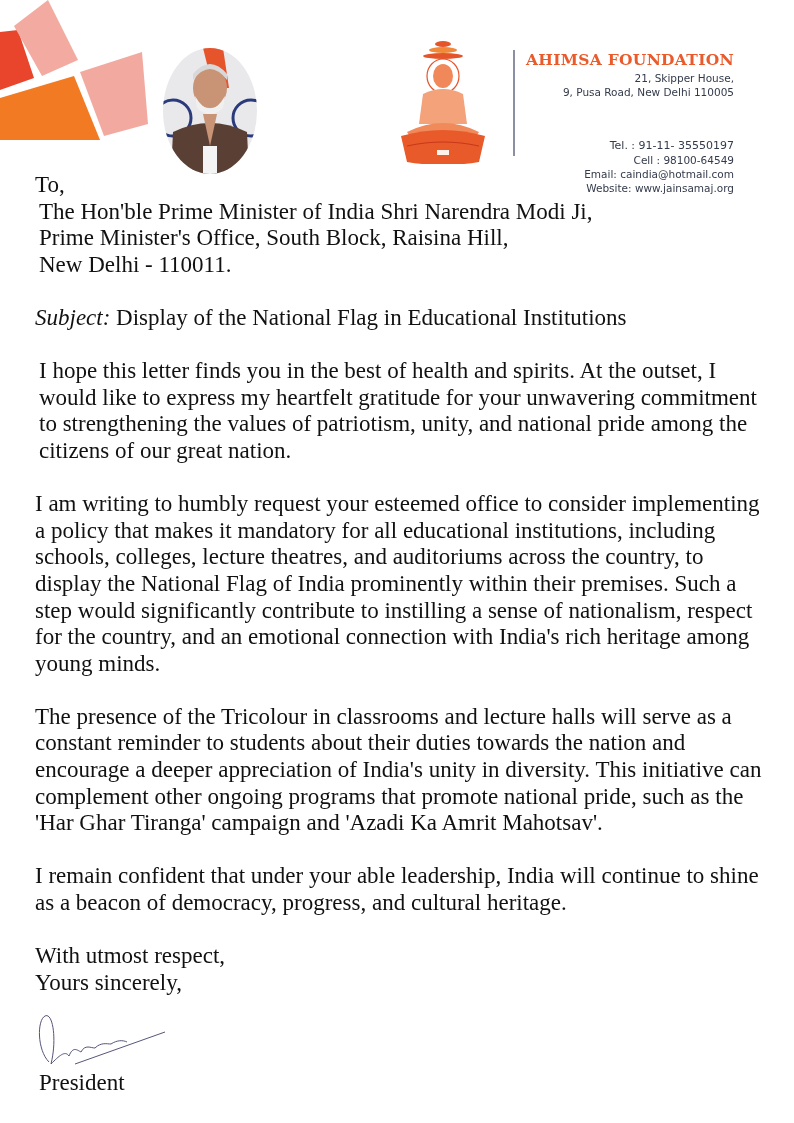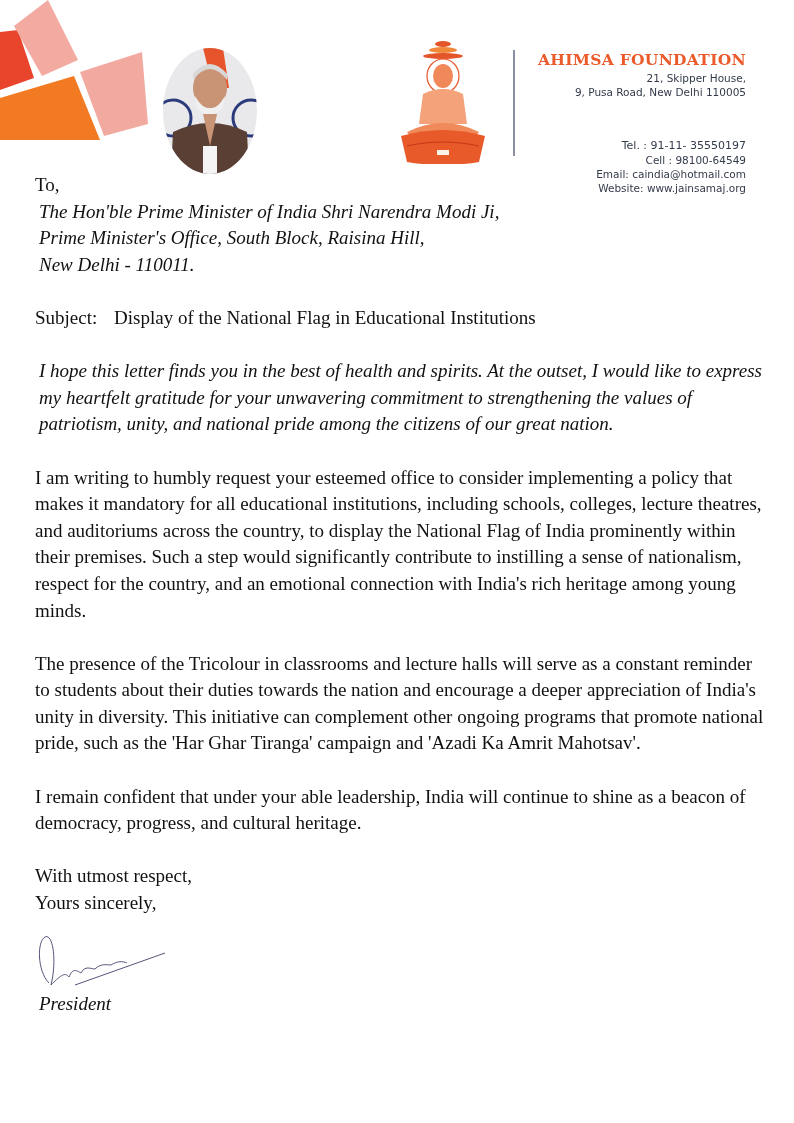--- a/index.html
+++ b/index.html
@@ -3,30 +3,30 @@
 <meta charset="utf-8">
 <style>
   html, body { margin: 0; padding: 0; background: #ffffff; }
   body { width: 794px; height: 1123px; position: relative; overflow: hidden; font-family: "Liberation Serif", serif; color: #111; }
 
   .corner-shapes { position: absolute; left: 0; top: 0; width: 160px; height: 140px; }
   .portrait { position: absolute; left: 163px; top: 48px; width: 94px; height: 126px; border-radius: 50%; overflow: hidden; }
   .jain-idol { position: absolute; left: 393px; top: 36px; width: 100px; height: 128px; }
   .divider { position: absolute; left: 513px; top: 50px; width: 2px; height: 106px; background: #8a8fa3; }
 
-  .org { position: absolute; right: 48px; top: 50px; text-align: right; font-family: "DejaVu Sans", sans-serif; }
+  .org { position: absolute; right: 60px; top: 50px; text-align: right; font-family: "DejaVu Sans", sans-serif; }
   .org-name { font-family: "DejaVu Serif", serif; font-weight: bold; font-size: 15.5px; color: #ea5a2a; letter-spacing: 0.3px; margin-bottom: 2px; }
   .org-line { font-size: 10.5px; color: #333a4a; line-height: 14px; }
   .org-line.small { font-size: 11px; margin-top: 40px; }
 
-  .letter { position: absolute; left: 35px; top: 172px; width: 730px; font-size: 19px; line-height: 26.6px; }
+  .letter { position: absolute; left: 35px; top: 172px; width: 730px; font-size: 23px; line-height: 26.6px; }
   .letter p { margin: 0; }
-  .indent1 { padding-left: 4px; font-style: italic; }
+  .indent1 { padding-left: 4px; }
   .gap { height: 26.6px; }
-  .subject-line span.label { margin-right: 12px; }
+  .subject-line span.label { margin-right: 0; font-style: italic; }
   .sig-area { position: relative; height: 74px; }
   .signature { position: absolute; left: 0; top: 14px; width: 135px; height: 60px; }
 </style>
 </head>
 <body>
 
 <svg class="corner-shapes" viewBox="0 0 160 140">
   <polygon points="0,32 18,30 34,78 0,90" fill="#e8452c"></polygon>
   <polygon points="14,26 48,0 78,60 42,76" fill="#f3aaa0"></polygon>
   <polygon points="0,98 74,76 100,140 0,140" fill="#f27a22"></polygon>

